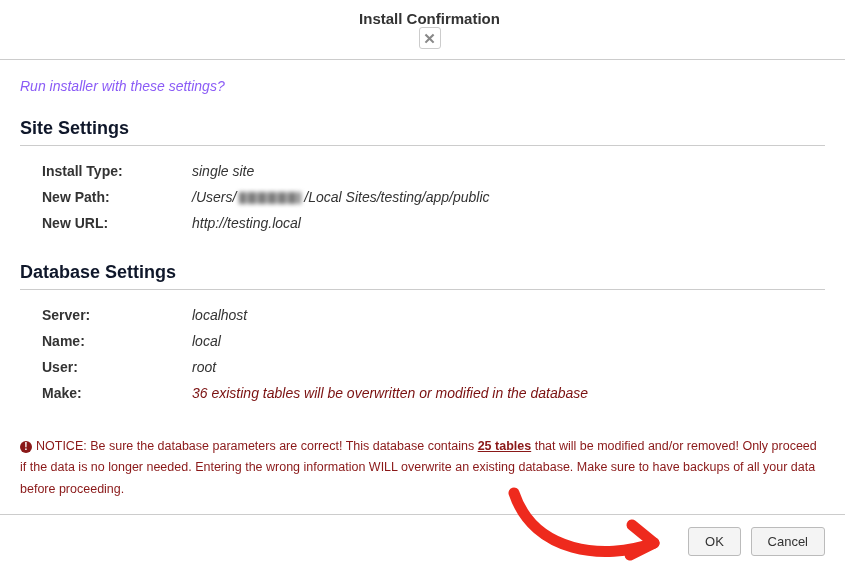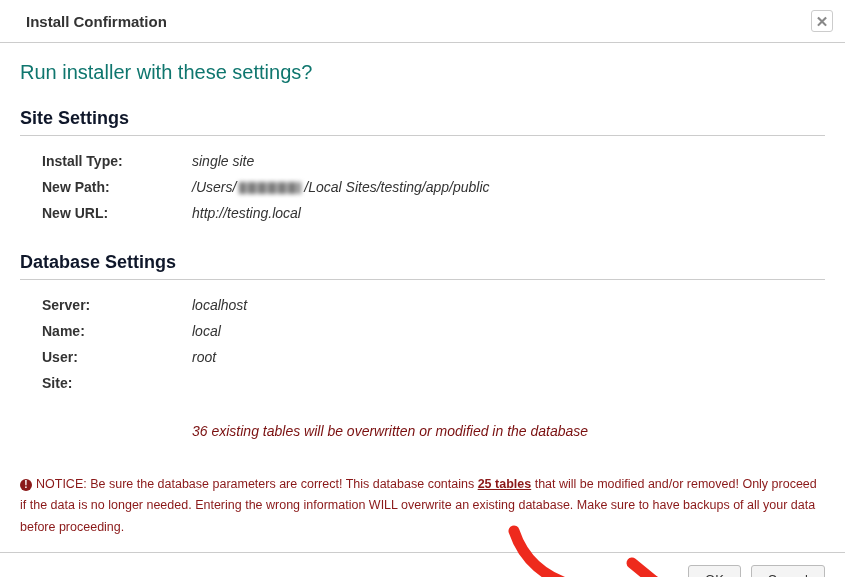--- a/index.html
+++ b/index.html
@@ -9,20 +9,21 @@
       color: #333;
       width: 845px;
       background: #fff;
     }
     .dialog-header {
       display: flex;
       justify-content: space-between;
       align-items: center;
       padding: 10px 12px 10px 26px;
       border-bottom: 1px solid #ccc;
+      flex-direction: column;
     }
     .dialog-title {
       font-size: 15px;
       font-weight: bold;
       color: #333;
     }
     .close-btn {
       width: 22px;
       height: 22px;
       border: 1px solid #ccc;
@@ -34,23 +35,24 @@
       cursor: pointer;
       display: flex;
       align-items: center;
       justify-content: center;
       line-height: 1;
     }
     .dialog-body {
       padding: 18px 20px 14px 20px;
     }
     .intro {
-      color: #0f766e;
+      font-style: italic;
+      color: #8b5cf6;
       margin-bottom: 24px;
-      font-size: 20px;
+      font-size: 14px;
     }
     .section-title {
       font-size: 18px;
       font-weight: bold;
       color: #0f172a;
       border-bottom: 1px solid #ccc;
       padding-bottom: 6px;
       margin-bottom: 12px;
     }
     .kv-table {
@@ -68,21 +70,20 @@
       color: #333;
     }
     .kv-value {
       font-style: italic;
       color: #333;
       text-align: center;
     }
     .kv-value.warning {
       color: #7a1010;
       font-style: italic;
-      margin-top: 48px;
     }
     .path-val {
       font-style: italic;
     }
     .redact {
       display: inline-block;
       vertical-align: middle;
       filter: blur(2px);
       background: repeating-linear-gradient(90deg, #777 0 6px, #aaa 6px 10px);
       width: 62px;
@@ -177,21 +178,21 @@
     </div>
     <div class="kv-row">
       <div class="kv-label">Name:</div>
       <div class="kv-value">local</div>
     </div>
     <div class="kv-row">
       <div class="kv-label">User:</div>
       <div class="kv-value">root</div>
     </div>
     <div class="kv-row">
-      <div class="kv-label">Site:</div>
+      <div class="kv-label">Make:</div>
       <div class="kv-value warning">36 existing tables will be overwritten or modified in the database</div>
     </div>
   </div>
 
   <div class="notice">
     <span class="notice-icon">!</span><span>NOTICE: Be sure the database parameters are correct! This database contains </span><span class="tables-link">25 tables</span><span> that will be modified and/or removed! Only proceed if the data is no longer needed. Entering the wrong information WILL overwrite an existing database. Make sure to have backups of all your data before proceeding.</span>
   </div>
 </div>
 
 <div class="dialog-footer">

